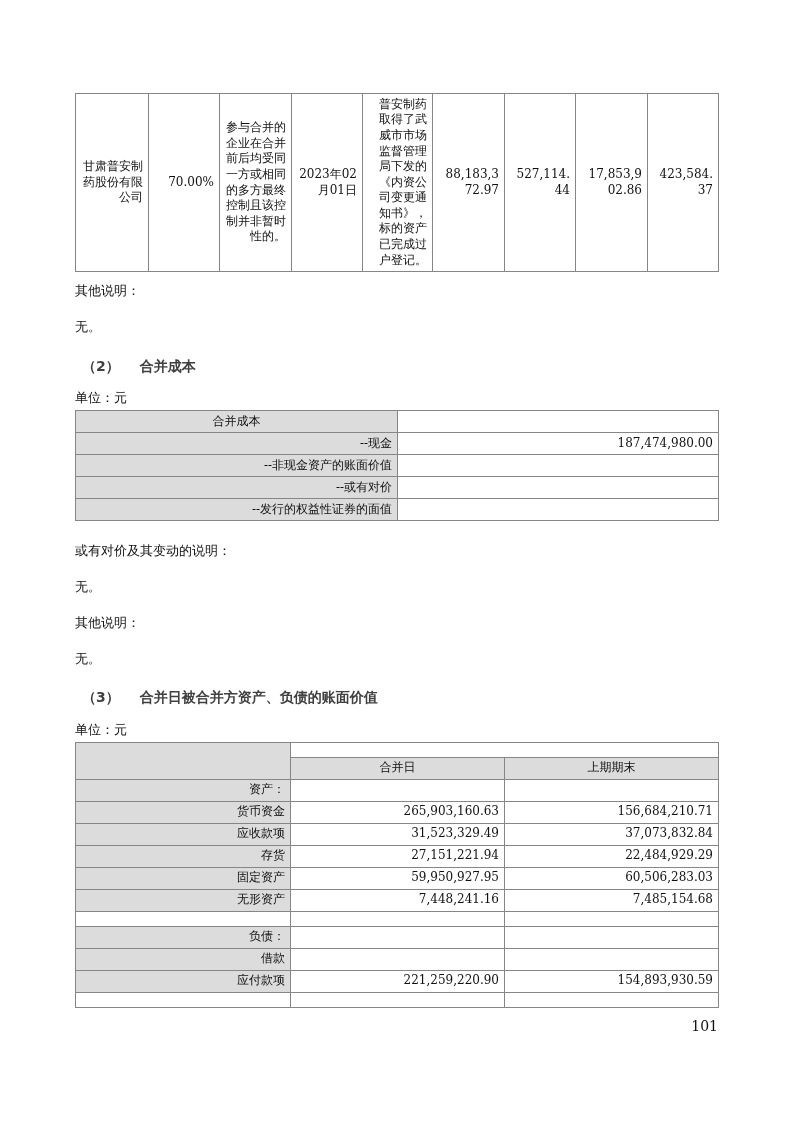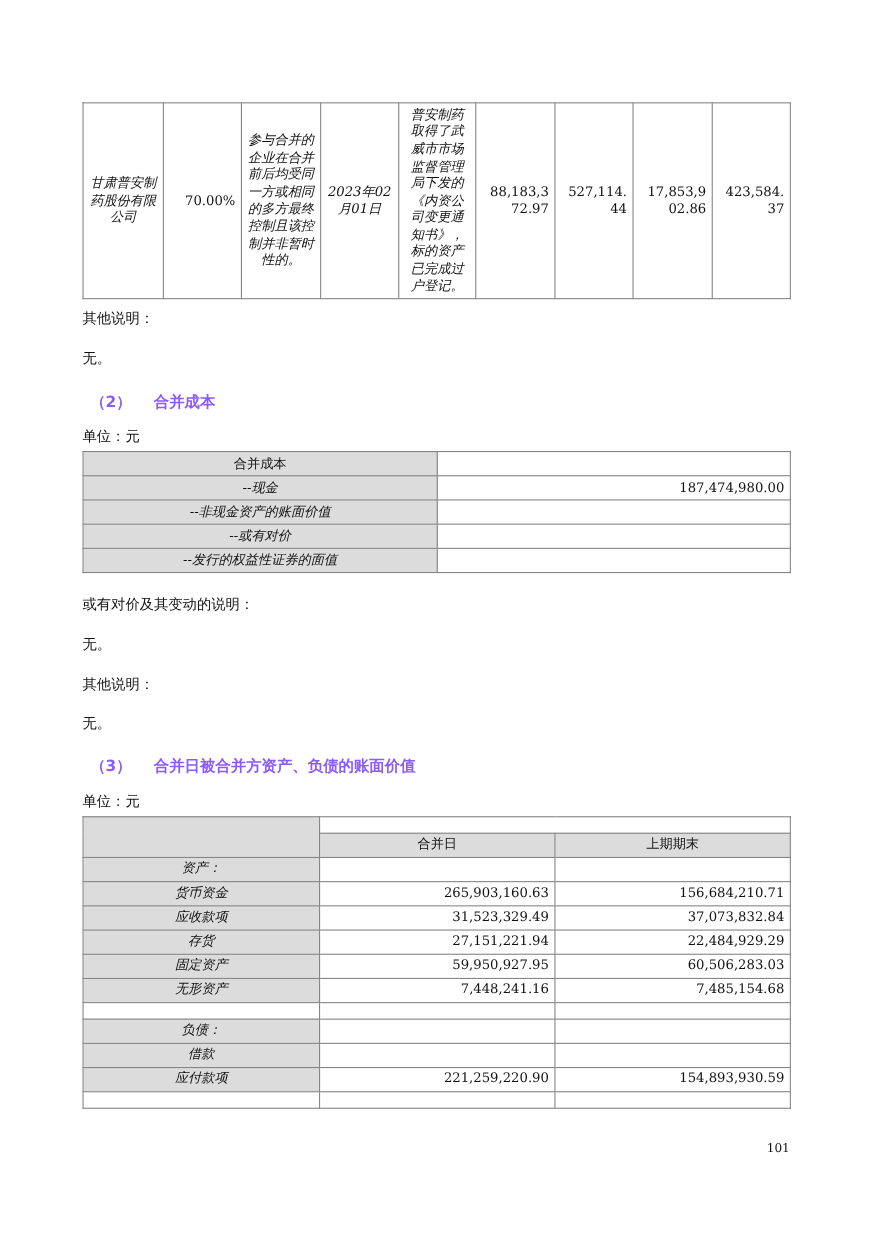--- a/index.html
+++ b/index.html
@@ -17,45 +17,45 @@
 
   table{border-collapse:collapse;table-layout:fixed;width:643px;}
   td{
     border:1px solid var(--tborder);
     font-size:12px;line-height:1.3;
     padding:1px 5px;vertical-align:middle;
   }
   .shade{background:var(--shade);}
   .num{text-align:right;word-break:break-all;}
   .ctr{text-align:center;}
-  .lft{text-align:center;font-style:italic;}
+  .lft{text-align:right;}
 
   .t1 tr{height:178px;}
   .t2 tr{height:22px;}
   .t3 tr.h-n{height:22px;}
   .t3 tr.h-s{height:15px;}
 
   .para{font-size:13px;line-height:1.3;margin:19px 0 0 0;}
   .para.first{margin-top:11px;}
   .para.tight{margin-top:22px;}
 
   .section-heading{
     font-family:"DejaVu Sans","Liberation Sans",sans-serif;
     font-weight:bold;font-size:14px;line-height:1.3;
-    margin:21px 0 0 0;padding-left:7px;color:#8b5cf6;
+    margin:21px 0 0 0;padding-left:7px;color:#404040;
   }
   .section-heading .sec-title{margin-left:20px;}
 
   .unit{
     font-size:13px;line-height:1.3;text-align:left;
     padding-right:14px;margin:15px 0 3px 0;
   }
   .pagenum{
-    font-size:11px;line-height:1.3;text-align:right;
-    margin-top:29px;
+    font-size:14px;line-height:1.3;text-align:right;
+    margin-top:9px;
   }
 </style>
 </head>
 <body>
 
 <div class="page">
   <div class="content">
 
     <table class="t1">
       <colgroup>

